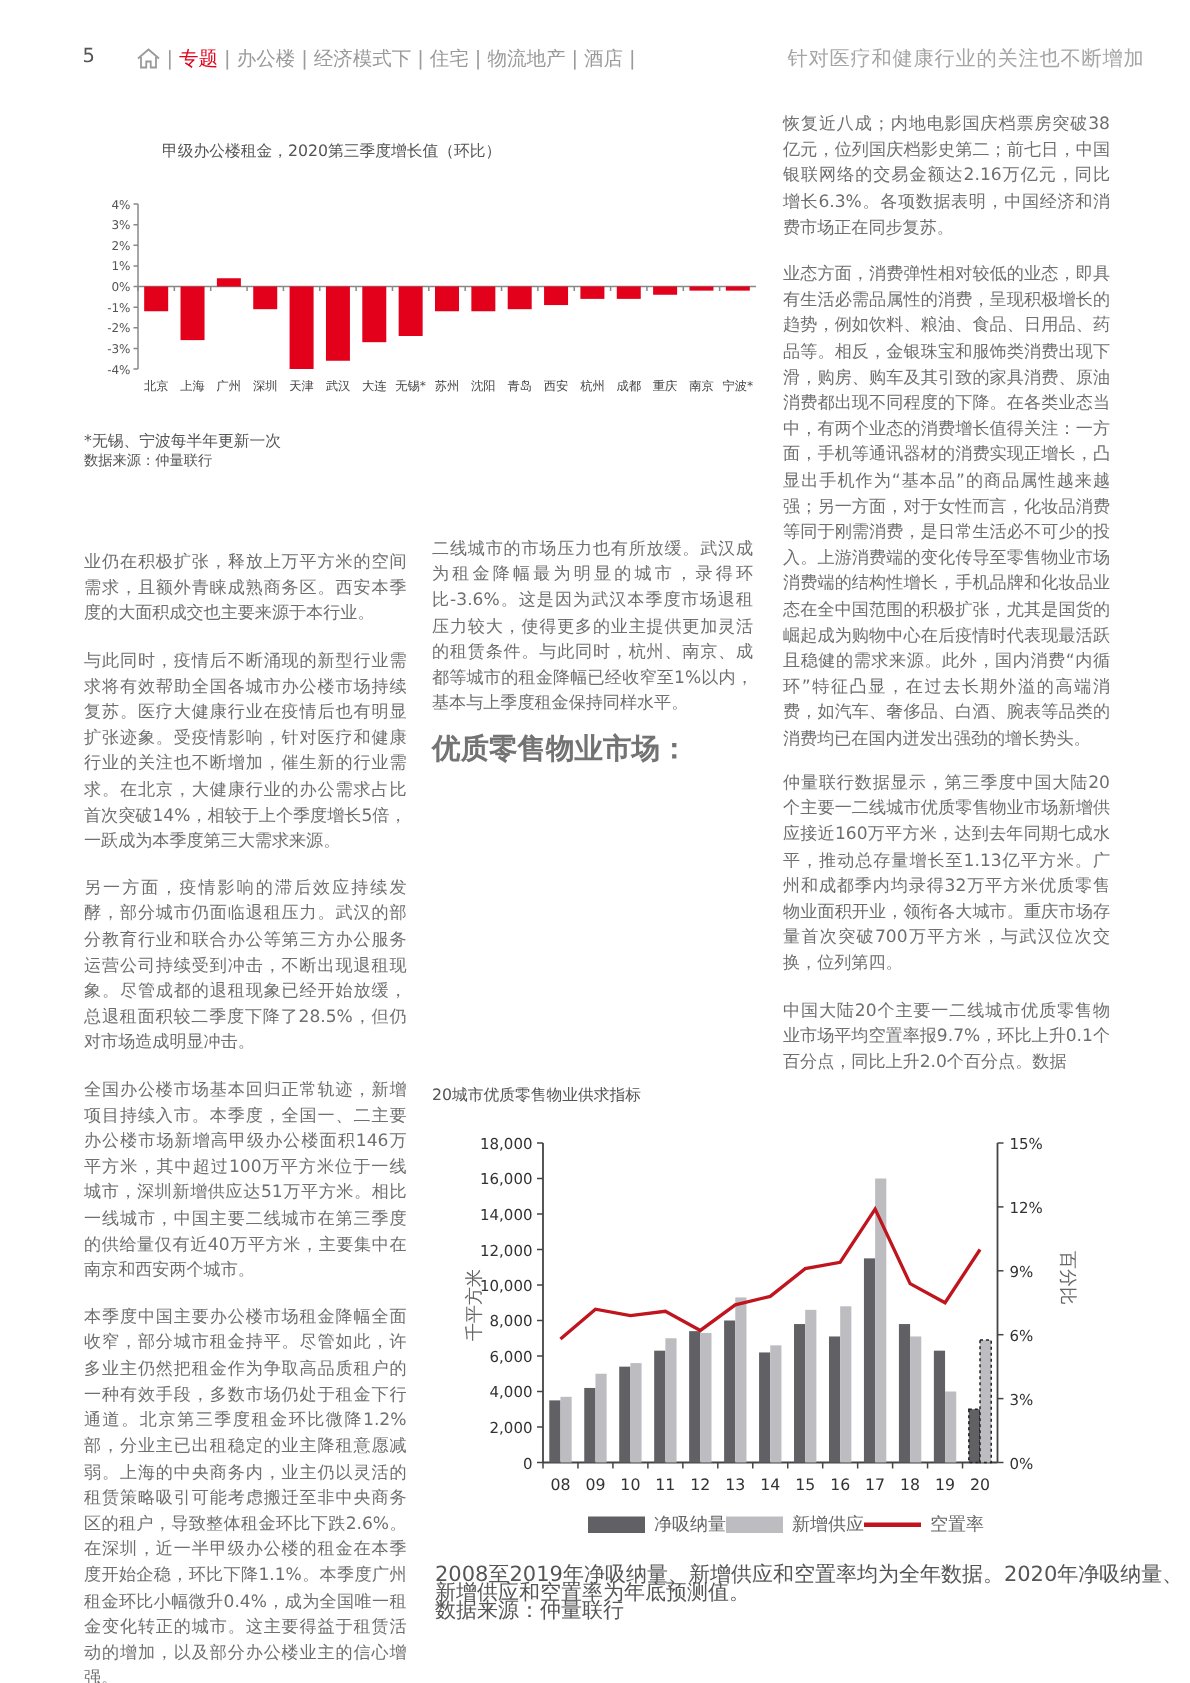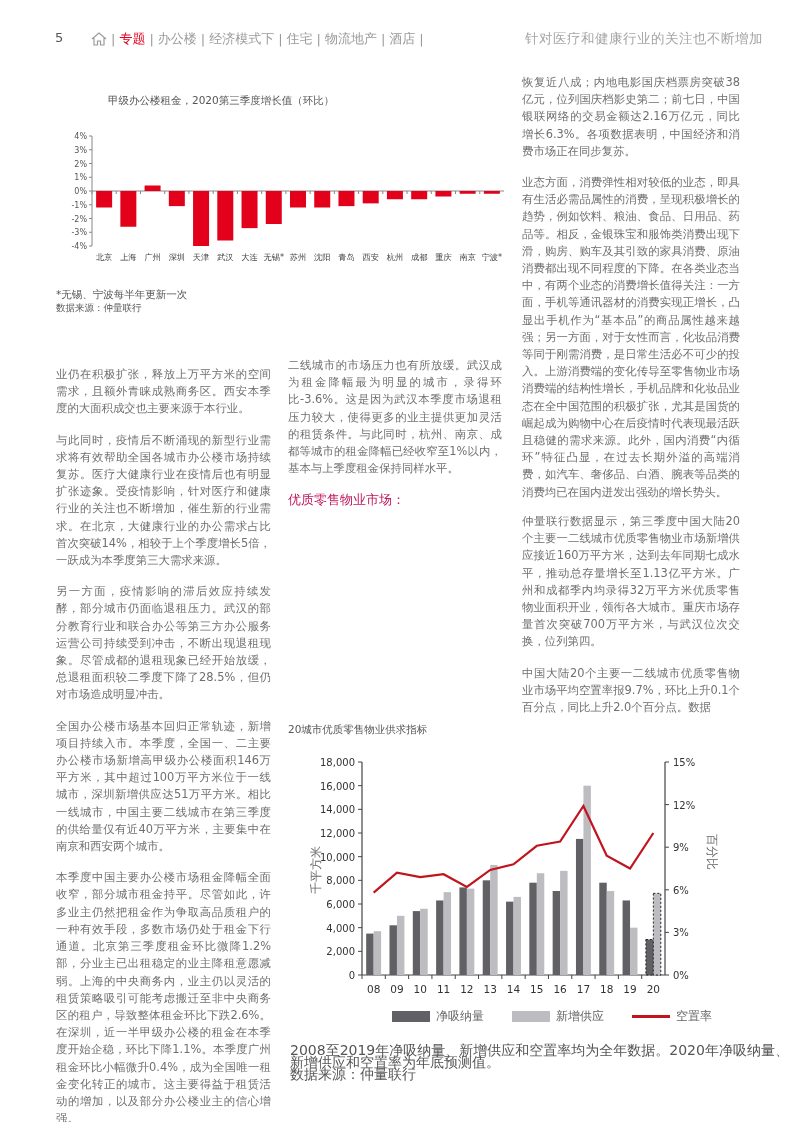--- a/index.html
+++ b/index.html
@@ -10,28 +10,28 @@
   .nav .active{color:#e3001b;}
   .nav .sep{color:#9a9a9a;}
   .home{width:16px;height:14px;display:inline-block;}
   .doc-title{position:absolute;right:0;top:0;color:#a5a5a5;font-size:13.5px;letter-spacing:0.5px;}
   .col{position:absolute;font-size:11.4px;line-height:17.2px;color:#6f6f6f;text-align:justify;}
   .col p{margin:0 0 14px 0;}
   .c1{left:56px;width:215px;top:366px;}
   .c2{left:288px;width:214px;top:357px;}
   .c3{left:522px;width:218px;top:74px;}
   .c3b{left:522px;width:218px;top:513px;}
-  .sec-head{color:#be185d;font-size:13px;font-weight:normal;margin:8px 0 6px 0;}
+  .sec-head{color:#737373;font-size:19px;font-weight:bold;margin:8px 0 6px 0;}
   .chart1-title{position:absolute;left:60px;top:94px;font-size:10.5px;color:#555;margin-left:48px;}
   .chart1{position:absolute;left:56px;top:128px;width:450px;height:145px;}
   .note1{position:absolute;left:56px;top:287px;font-size:10.5px;color:#555;line-height:14px;}
   .note1 .src{font-size:9.5px;}
   .chart2-title{position:absolute;left:288px;top:723px;font-size:10.5px;color:#555;}
   .chart2{position:absolute;left:290px;top:752px;width:440px;height:250px;}
-  .legend{position:absolute;left:360px;top:1008px;display:flex;align-items:flex-end;gap:28px;font-size:12px;color:#666;padding-left:32px;}
+  .legend{position:absolute;left:360px;top:1008px;display:flex;align-items:flex-end;font-size:12px;color:#666;padding-left:32px;}
   .legend .item{display:flex;align-items:center;gap:6px;}
   .sw{width:38px;height:11px;display:inline-block;}
   .sw-line{width:38px;height:3px;background:#c0141e;display:inline-block;}
   .note2{position:absolute;left:290px;top:1044px;font-size:14px;line-height:12px;color:#555;}
 </style>
 </head>
 <body>
 
 <div class="hdr">
   <span class="pg">5</span>

